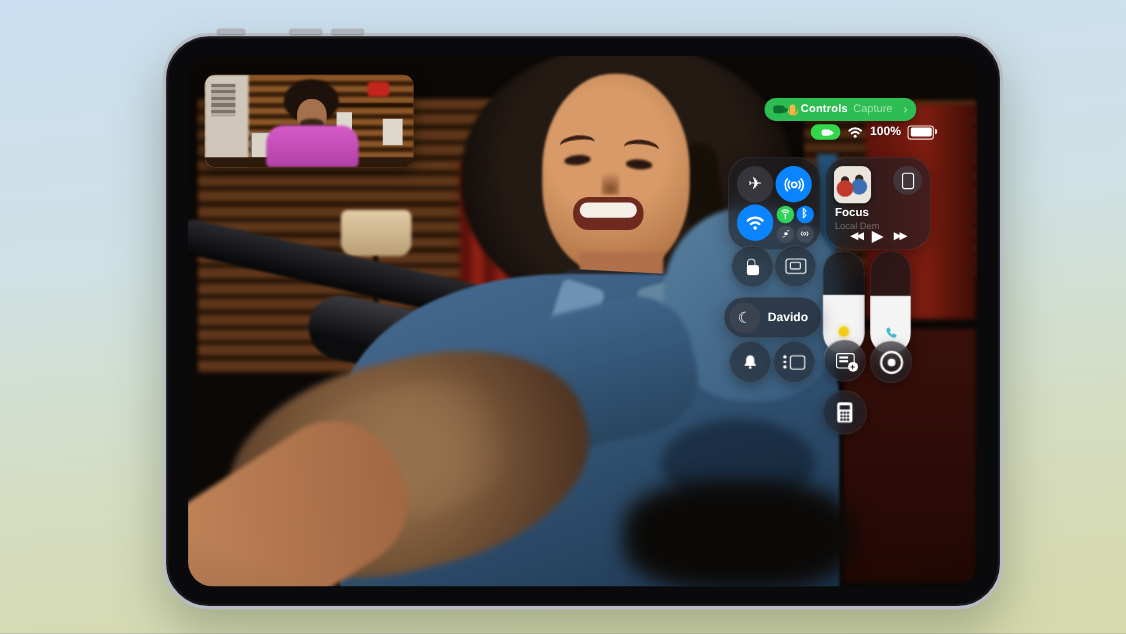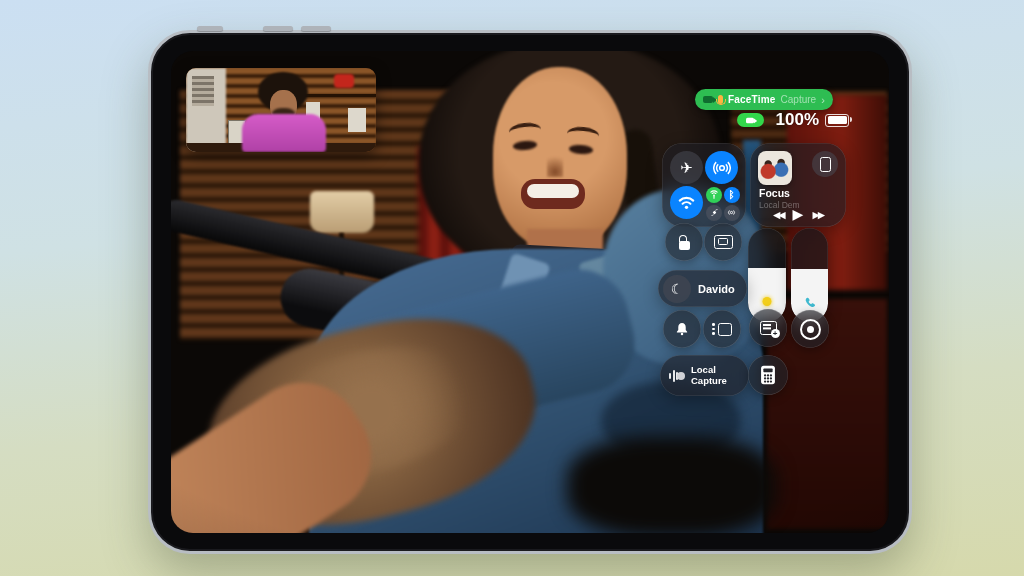--- a/index.html
+++ b/index.html
@@ -74,21 +74,21 @@
   .ft-pill .txt2{font-size:10px;color:rgba(255,255,255,.55);}
   .ft-pill .chev{font-size:11px;color:rgba(255,255,255,.6);margin-left:auto;}
   .camglyph{width:10px;height:7px;border-radius:2px;position:relative;}
   .camglyph::after{content:"";position:absolute;right:-4px;top:0.5px;border-top:3px solid transparent;border-bottom:3px solid transparent;border-left:4px solid;border-left-color:inherit;}
   .cam-dark{background:#0f6d2f;border-left-color:#0f6d2f;color:#0f6d2f;}
   .cam-white{background:#fff;border-left-color:#fff;color:#fff;}
   .micglyph{width:5px;height:9px;background:#ffb340;border-radius:3px;position:relative;}
   .micglyph::after{content:"";position:absolute;left:-2.5px;right:-2.5px;bottom:-1px;height:5px;border:1.5px solid #ffb340;border-top:none;border-radius:0 0 6px 6px;}
   .statusrow{left:566px;top:60px;width:112px;height:18px;display:flex;align-items:center;gap:6px;justify-content:flex-end;}
   .vid-ind{width:27px;height:14px;border-radius:8px;background:#32d74b;display:flex;align-items:center;justify-content:center;flex:none;}
-  .pct{font-size:17px;font-weight:bold;color:#fff;text-shadow:0 0 3px rgba(0,0,0,.5);}
+  .pct{font-size:11px;font-weight:bold;color:#fff;text-shadow:0 0 3px rgba(0,0,0,.5);}
   .batt{width:22px;height:11px;border:1px solid rgba(255,255,255,.85);border-radius:3px;position:relative;flex:none;}
   .batt-fill{position:absolute;left:1.5px;top:1.5px;right:1.5px;bottom:1.5px;background:#fff;border-radius:1.5px;}
   .batt-nub{position:absolute;right:-4px;top:2.5px;width:2.5px;height:5px;background:rgba(255,255,255,.85);border-radius:0 2px 2px 0;}
   
   .cc-mod{background:rgba(30,31,37,.62);backdrop-filter:blur(10px);border-radius:20px;box-shadow:inset 0 0 0 .5px rgba(255,255,255,.14),0 4px 16px rgba(0,0,0,.3);}
   .cc-circle{background:rgba(34,36,43,.6);backdrop-filter:blur(9px);border-radius:50%;display:flex;align-items:center;justify-content:center;box-shadow:inset 0 0 0 .5px rgba(255,255,255,.16),0 3px 10px rgba(0,0,0,.3);}
   .b38{width:38px;height:38px;}
   .conn{left:491px;top:92px;width:84px;height:84px;}
   .conn > div{position:absolute;}
   .cbtn{width:33px;height:33px;border-radius:50%;display:flex;align-items:center;justify-content:center;}
@@ -212,21 +212,21 @@
       <div class="pip-desk"></div>
       <div class="pip-afro"></div>
       <div class="pip-face"></div>
       <div class="pip-beard"></div>
       <div class="pip-hoodie"></div>
     </div>
 
     <div class="ft-pill">
       <span class="camglyph cam-dark"></span>
       <span class="micglyph"></span>
-      <span class="txt">FaceTime</span>
+      <span class="txt">Controls</span>
       <span class="txt2">Capture</span>
       <span class="chev">›</span>
     </div>
 
     <div class="statusrow">
       <span class="vid-ind">
         <span class="camglyph cam-white" style="transform:scale(.8);"></span>
       </span>
       <svg width="15" height="12" viewBox="0 0 24 20">
           <g fill="none" stroke="#fff" stroke-width="3" stroke-linecap="round">
@@ -347,29 +347,20 @@
     </div>
     <div class="cc-circle b38 notebtn">
       <span class="icon-note">
           <span class="note-badge">+</span>
         </span>
     </div>
     <div class="cc-circle b38 recbtn">
       <span class="icon-rec"></span>
     </div>
 
-    <div class="cc-mod lc-pill">
-      <span class="lc-icon">
-        <span class="lc-bar" style="left:0;top:5px;height:6px;"></span>
-        <span class="lc-bar" style="left:3.5px;top:2px;height:12px;"></span>
-        <span class="lc-bar" style="left:7px;top:4px;height:8px;"></span>
-        <span class="lc-dot"></span>
-      </span>
-      <span class="lc-lab">Local Capture</span>
-    </div>
     <div class="cc-circle calcbtn abs">
       <svg width="16" height="20" viewBox="0 0 20 26">
           <rect x="1" y="1" width="18" height="24" rx="3.5" fill="#fff"></rect>
           <rect x="4" y="4.5" width="12" height="5" rx="1" fill="#26262c"></rect>
           <g fill="#26262c">
             <circle cx="6.2" cy="13.5" r="1.5"></circle>
             <circle cx="10" cy="13.5" r="1.5"></circle>
             <circle cx="13.8" cy="13.5" r="1.5"></circle>
             <circle cx="6.2" cy="17.5" r="1.5"></circle>
             <circle cx="10" cy="17.5" r="1.5"></circle>

